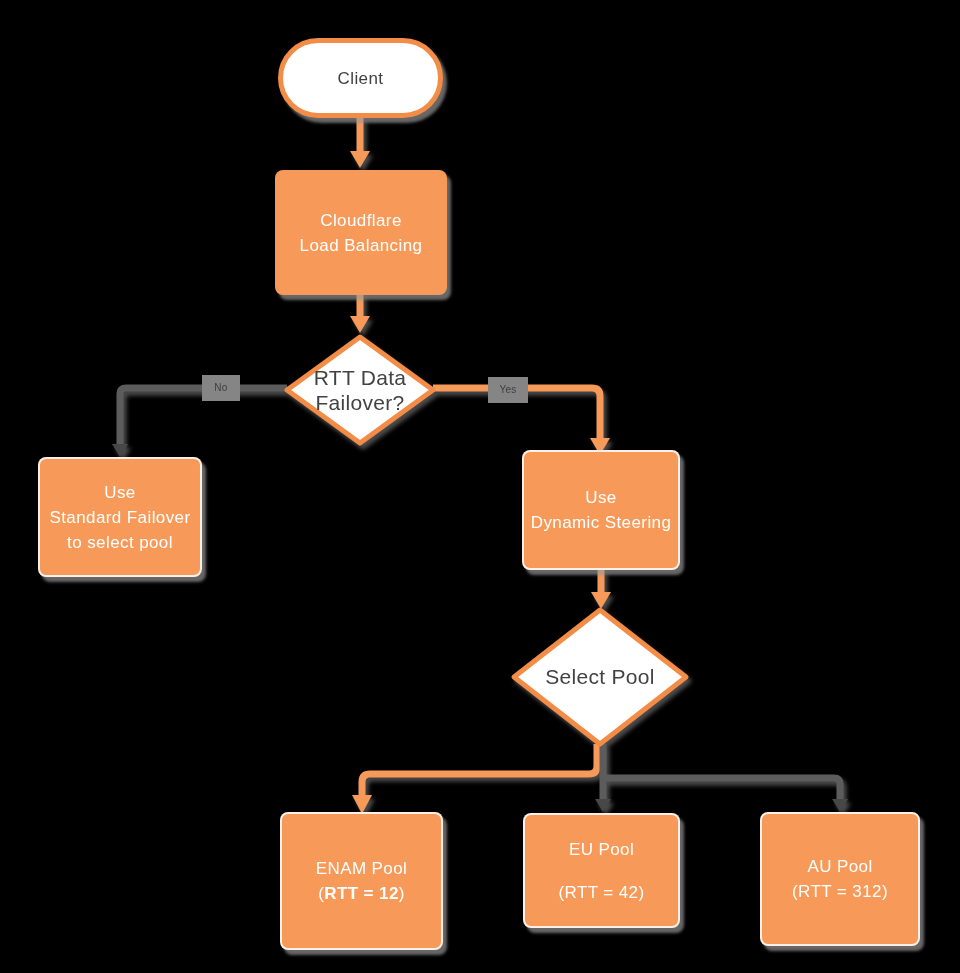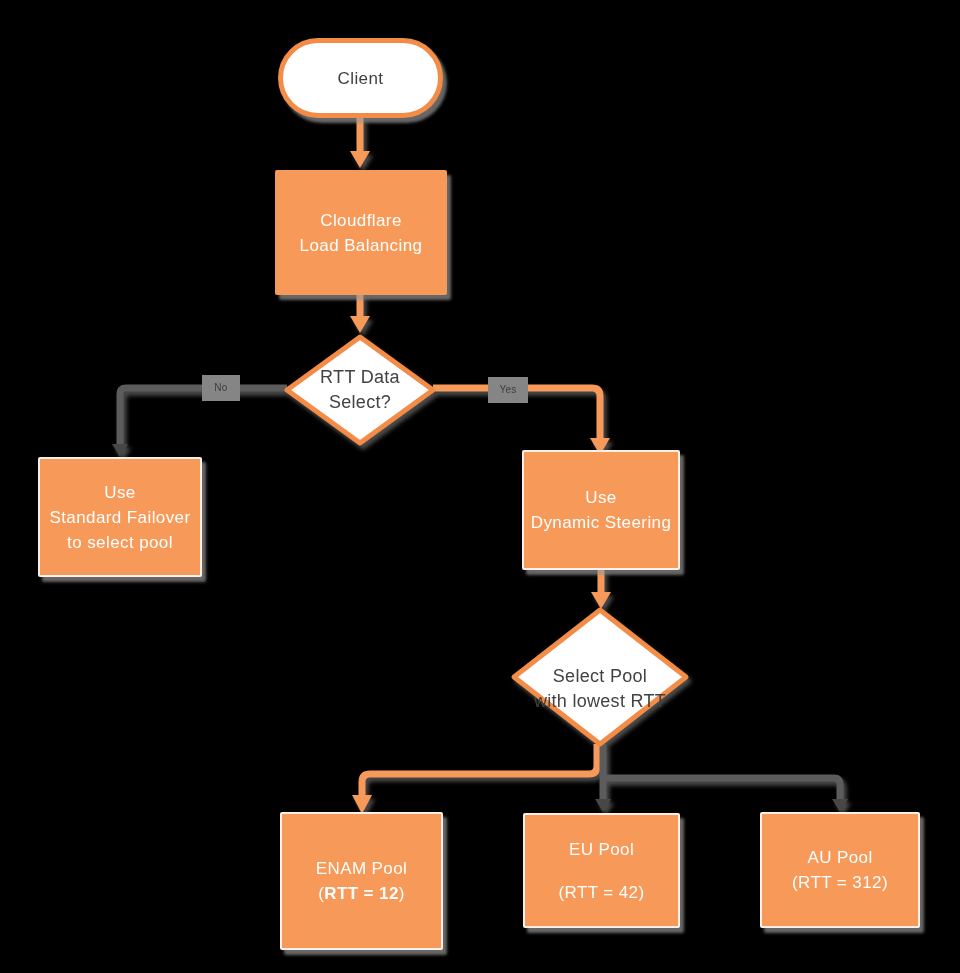--- a/index.html
+++ b/index.html
@@ -15,40 +15,40 @@
   .oarrow{fill:#F79A59;}
   .garrow{fill:#474747;}
   .diamond{fill:#ffffff;stroke:#F28C46;stroke-width:5;stroke-linejoin:round;}
 
   .node{
     position:absolute;box-sizing:border-box;
     display:flex;flex-direction:column;align-items:center;justify-content:center;
     text-align:center;color:#fff;font-size:17px;line-height:25px;letter-spacing:.4px;
   }
   .box{
-    background:#F79A59;border-radius:2px;
+    background:#F79A59;border-radius:8px;
     box-shadow:4px 5px 3px rgba(152,152,152,.68);
   }
   .bordered{border:2px solid rgba(255,255,255,.85);}
   .bold{font-weight:bold;}
 
   #client{
     left:278px;top:38px;width:165px;height:80px;
     background:#ffffff;border:5px solid #F28C46;border-radius:40px;
     color:#3F3F3F;box-shadow:4px 5px 3px rgba(152,152,152,.68);text-align:center;
   }
   #load-balancer{left:275px;top:170px;width:172px;height:125px;}
   #standard-failover{left:38px;top:457px;width:164px;height:120px;}
   #dynamic-steering{left:522px;top:450px;width:158px;height:120px;}
   #enam-pool{left:280px;top:812px;width:163px;height:138px;}
   #eu-pool{left:523px;top:813px;width:157px;height:115px;gap:18px;}
-  #au-pool{left:760px;top:812px;width:160px;height:116px;text-align:center;}
+  #au-pool{left:760px;top:812px;width:160px;height:134px;text-align:center;}
 
   .diamond-label{
-    position:absolute;color:#424242;font-size:18px;line-height:25px;
+    position:absolute;color:#424242;font-size:21px;line-height:25px;
     text-align:center;letter-spacing:.3px;
   }
   #rtt-label{left:285px;top:365px;width:150px;}
   #select-label{left:513px;top:652px;width:174px;margin-top:12px;}
 
   .edge-label{
     position:absolute;box-sizing:border-box;background:#858585;color:#3E3E3E;
     font-size:10px;line-height:16px;text-align:center;padding:5px 6px;
     letter-spacing:.3px;
   }
@@ -94,40 +94,39 @@
     <div>Client</div>
   </div>
 
   <div class="node box" id="load-balancer">
     <div>Cloudflare</div>
     <div>Load Balancing</div>
   </div>
 
   <div class="diamond-label" id="rtt-label">
     <div>RTT Data</div>
-    <div>Select?</div>
+    <div>Failover?</div>
   </div>
 
   <div class="edge-label" id="no-label">No</div>
   <div class="edge-label" id="yes-label">Yes</div>
 
   <div class="node box bordered" id="standard-failover">
     <div>Use</div>
     <div>Standard Failover</div>
     <div>to select pool</div>
   </div>
 
   <div class="node box bordered" id="dynamic-steering">
     <div>Use</div>
     <div>Dynamic Steering</div>
   </div>
 
   <div class="diamond-label" id="select-label">
     <div>Select Pool</div>
-    <div>with lowest RTT</div>
   </div>
 
   <div class="node box bordered" id="enam-pool">
     <div>ENAM Pool</div>
     <div>
       <span>(</span><span class="bold">RTT = 12</span><span>)</span>
     </div>
   </div>
 
   <div class="node box bordered" id="eu-pool">

